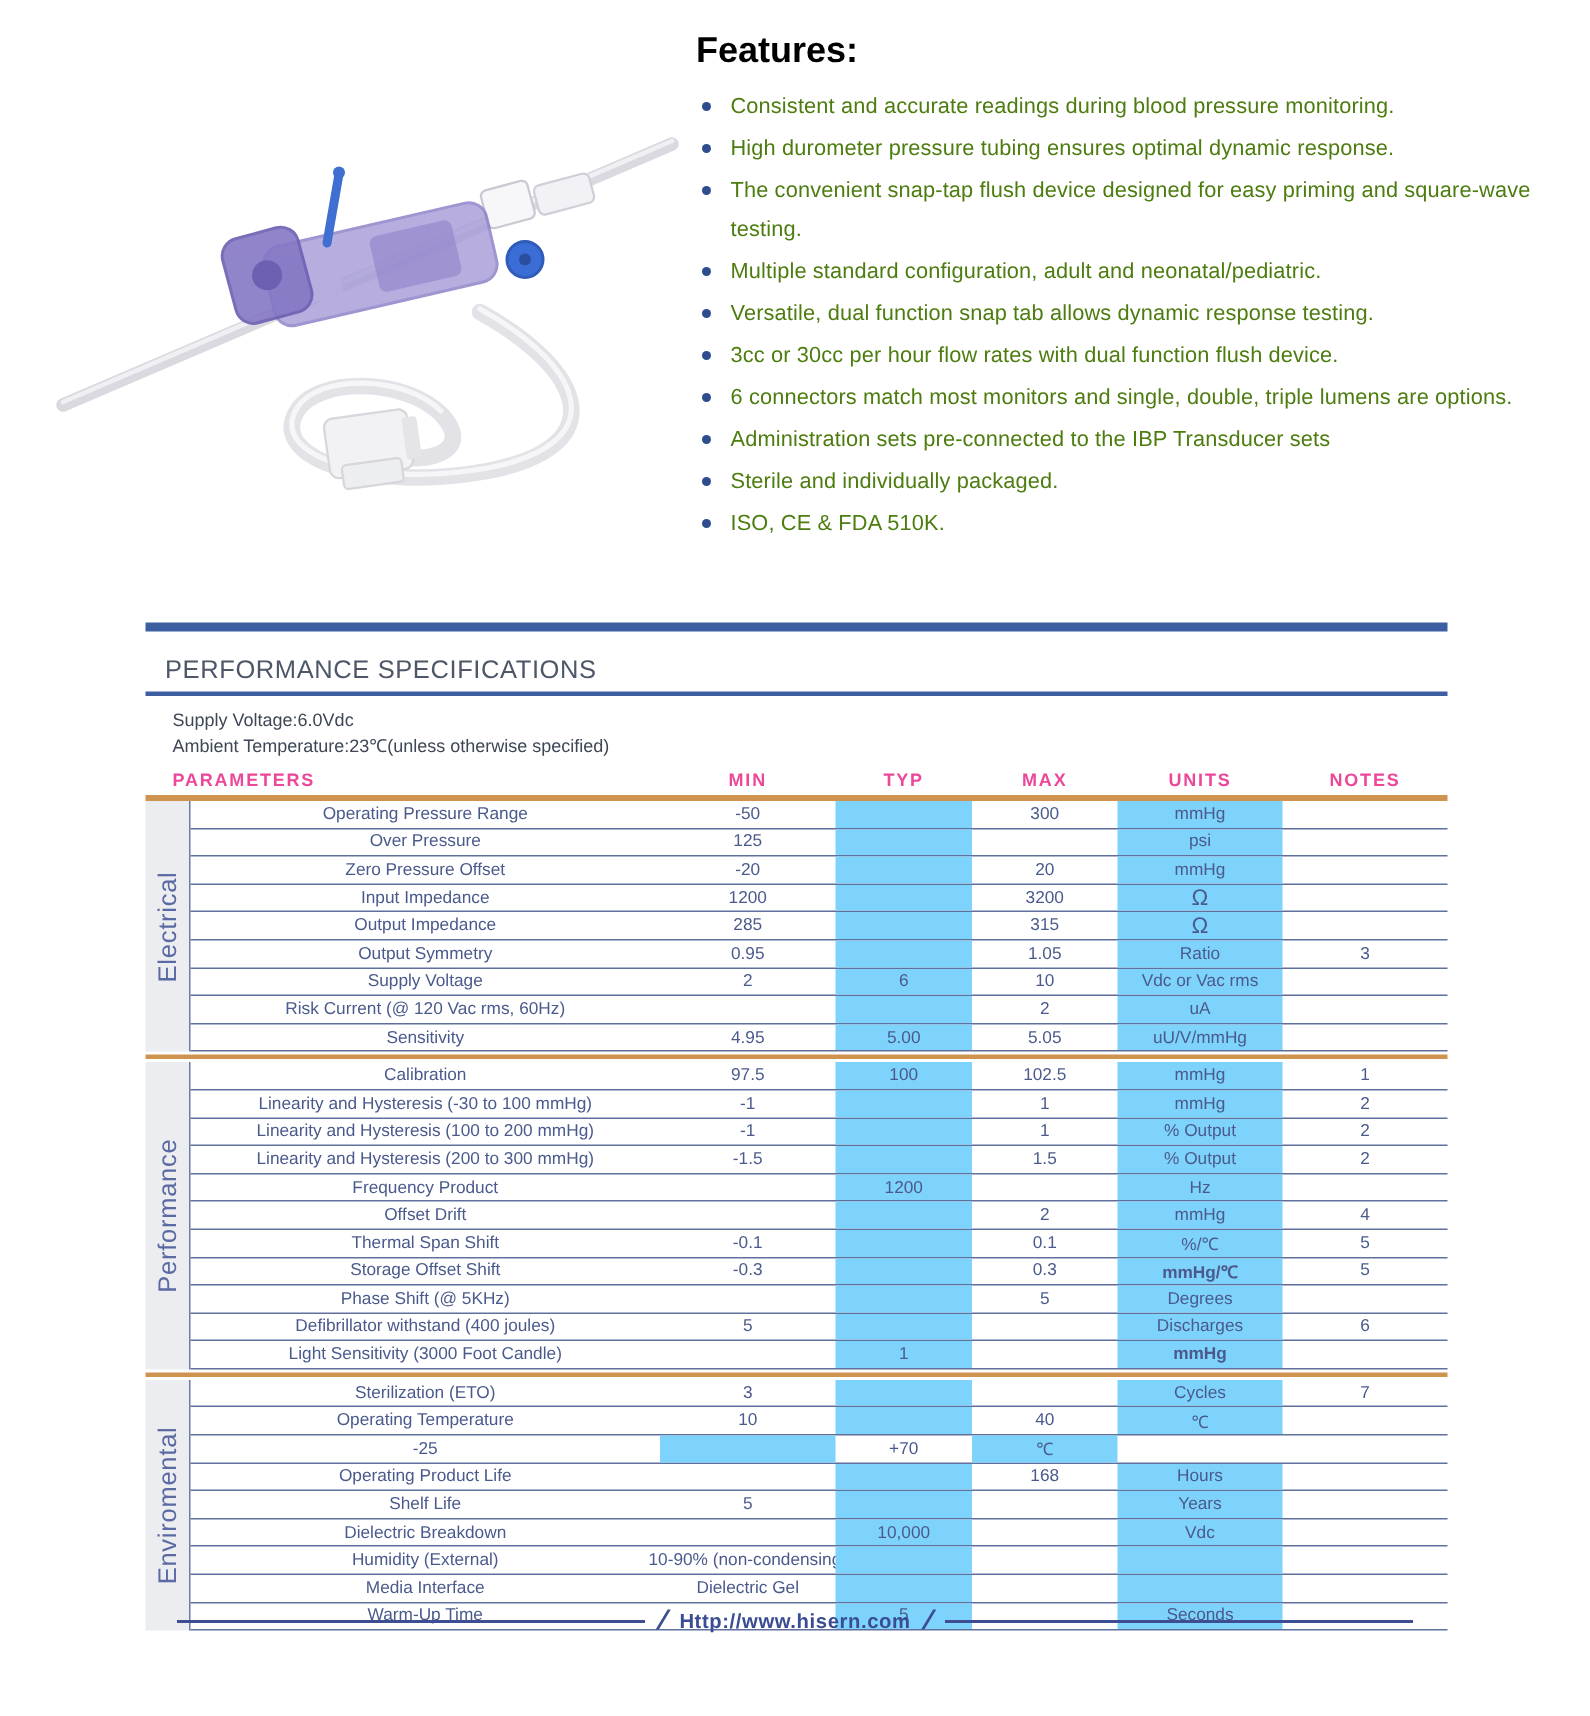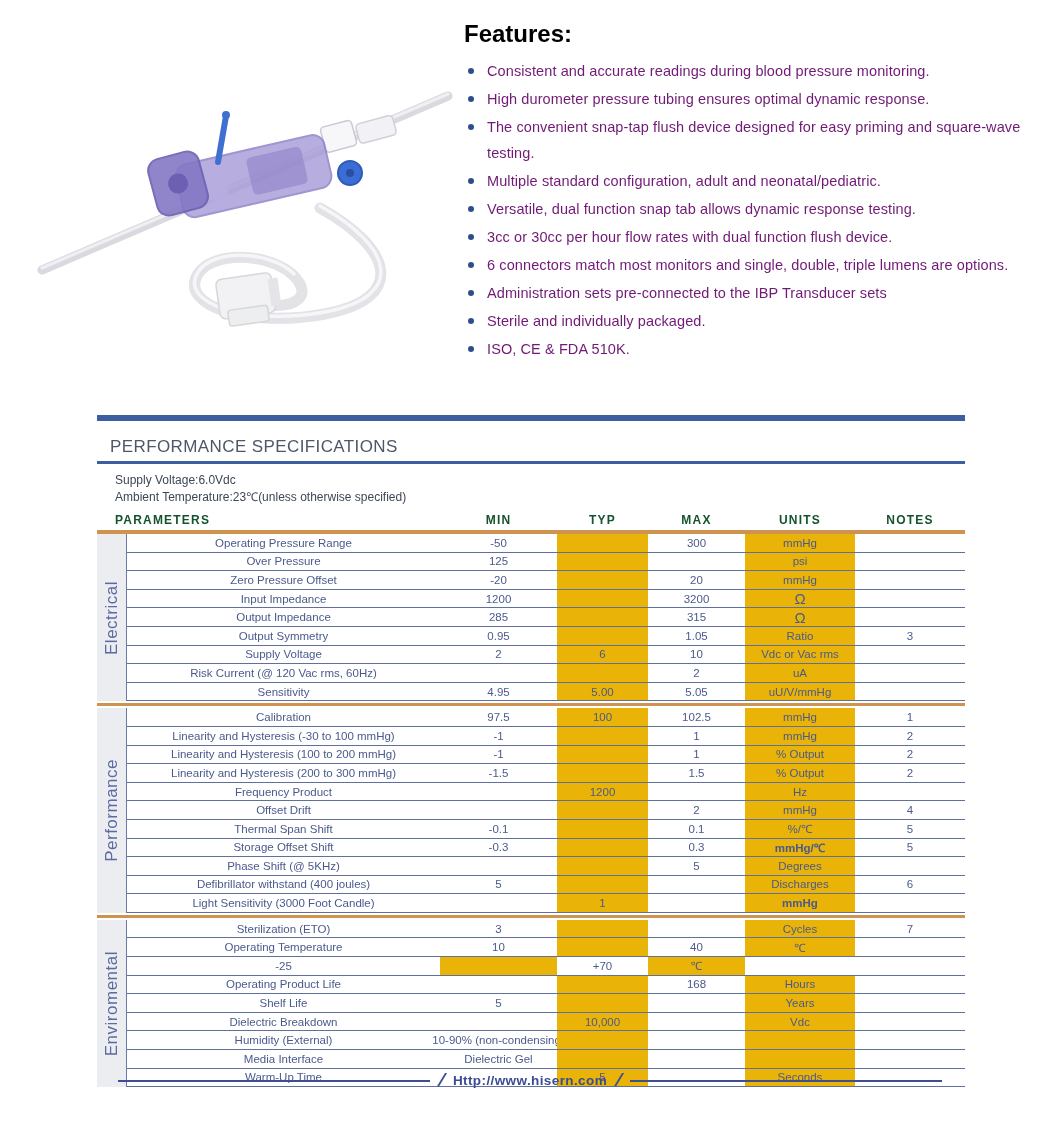--- a/index.html
+++ b/index.html
@@ -8,38 +8,38 @@
     font-family:"Liberation Sans", sans-serif;overflow:hidden;
   }
   
   .product{position:absolute;left:20px;top:58px;width:440px;height:285px;}
   
   .features{position:absolute;left:464px;top:20px;width:586px;}
   .features h2{margin:0 0 10px 0;font-size:24px;font-weight:bold;color:#000000;}
   .features ul{margin:0;padding:0;list-style:none;}
   .features li{display:flex;gap:13px;margin:0 0 2px 4px;}
   .dot{width:6px;height:6px;border-radius:50%;background:#2e4d8e;margin-top:10px;flex:none;}
-  .ftext{font-size:14.5px;line-height:26px;color:#701a75;letter-spacing:.1px;}
+  .ftext{font-size:14.5px;line-height:26px;color:#4d7c0f;letter-spacing:.1px;}
   
   .spec{position:absolute;left:97px;top:415px;width:868px;}
   .bar-top{height:6px;background:#3e5ea2;}
   .spec-title{font-size:17px;color:#4e5768;padding:16px 0 4px 13px;letter-spacing:.4px;}
   .bar-mid{height:3px;background:#3e5ea2;}
   .conds{padding:8px 0 3px 18px;font-size:12px;color:#3e4756;line-height:17px;}
   .hrow{display:grid;grid-template-columns:343px 117px 91px 97px 110px 110px;align-items:center;height:21px;}
-  .hcell{font-weight:bold;font-size:12px;color:#14532d;letter-spacing:1.2px;text-align:center;}
+  .hcell{font-weight:bold;font-size:12px;color:#ec4899;letter-spacing:1.2px;text-align:center;}
   .hcell.c-param{text-align:left;padding-left:18px;}
   .hline{height:4px;background:#cf9350;}
   .section{display:flex;}
   .sec-label{width:30px;background:#ecedf0;display:flex;align-items:center;justify-content:center;}
   .sec-label span{writing-mode:vertical-rl;transform:rotate(180deg);font-size:17px;color:#5b6aa2;letter-spacing:.5px;white-space:nowrap;}
   .sec-rows{flex:1;border-left:1px solid #6b7aa6;}
   .row{display:grid;grid-template-columns:313px 117px 91px 97px 110px 110px;height:18.6px;border-bottom:1px solid #60709d;box-sizing:border-box;}
   .cell{display:flex;align-items:center;justify-content:center;font-size:11.5px;color:#4a5a8c;}
-  .cell.typ,.cell.units{background:#eab308;}
+  .cell.typ,.cell.units{background:#7dd3fc;}
   .cell.lg{font-size:15px;}
   .cell.b{font-weight:bold;}
   .cell.span{white-space:nowrap;overflow:visible;}
   .sec-divider{height:3px;background:#cf9350;margin:2px 0;}
   
   .footer{position:absolute;left:118px;top:1070px;width:824px;display:flex;align-items:center;gap:9px;}
   .fline{flex:1;height:2px;background:#3d4f92;}
   .fslash{color:#3d4f92;font-size:18px;font-style:italic;font-weight:bold;transform:skewX(-12deg);}
   .furl{color:#3a4c94;font-size:13.5px;font-weight:bold;letter-spacing:.4px;}
 </style>

